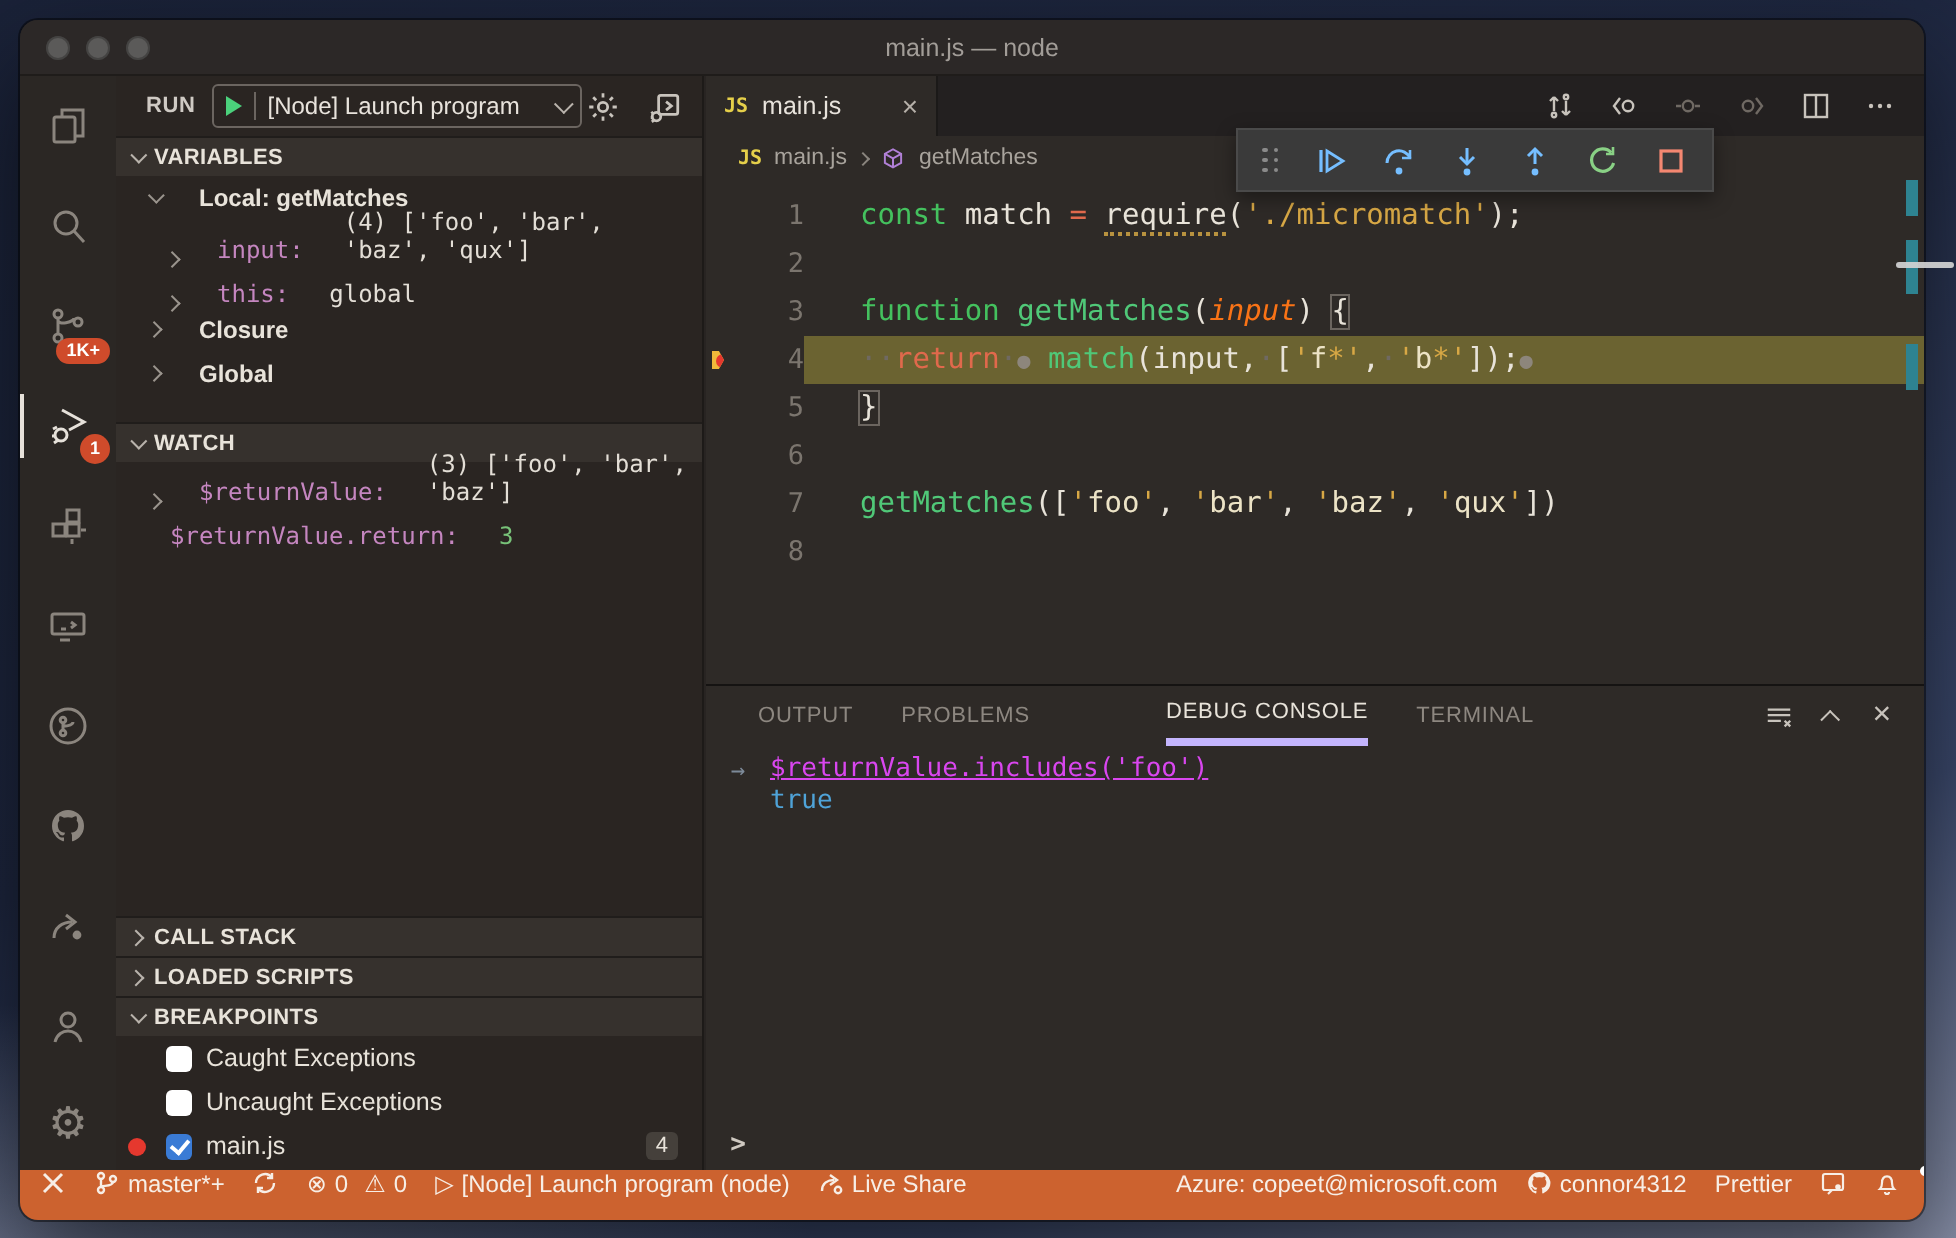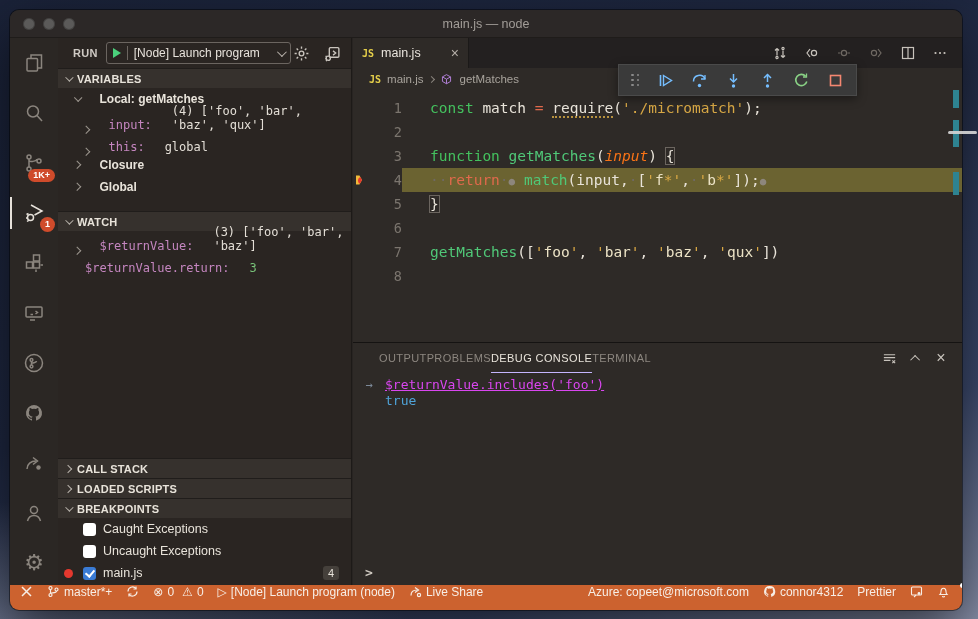--- a/index.html
+++ b/index.html
@@ -100,24 +100,24 @@
   .tk-brkt { outline:1px solid #6b655f; }
   
   .ov-mark { position:absolute; width:6px; background:#2e8391; right:3px; z-index:5; }
   .debug-toolbar { position:absolute; left:265px; top:26px; height:32px; display:flex; align-items:center; gap:17px;
     background:#3a3a3a; border:1px solid #4a4a4a; box-shadow:0 3px 9px rgba(0,0,0,.4); padding:0 12px; z-index:20; }
   .grip { display:grid; grid-template-columns:3px 3px; gap:2.5px; }
   .grip i { width:2.5px; height:2.5px; background:#8a8a8a; border-radius:50%; }
   .dbg-btn svg { width:17px; height:17px; display:block; }
   
   .panel { position:absolute; left:0; top:304px; right:0; bottom:0; background:#2e2a27; border-top:1px solid #151312; }
-  .panel-tabs { height:30px; display:flex; align-items:center; padding-left:26px;
+  .panel-tabs { height:30px; display:flex; align-items:center; gap:24px; padding-left:26px;
     font-size:11px; letter-spacing:.4px; color:#8d8780; }
   .panel-tab { height:30px; display:flex; align-items:center; }
-  .panel-tab.active { color:#e8e3da; border-bottom:1px solid #c4b5fd; }
+  .panel-tab.active { color:#e8e3da; border-bottom:4px solid #c4b5fd;margin-left:44px; }
   .panel-actions { margin-left:auto; display:flex; align-items:center; gap:16px; padding-right:16px; color:#c8c3bc; }
   .panel-actions svg { width:15px; height:15px; }
   .panel-close { font-size:16px; line-height:1; }
   .console { font-family:"DejaVu Sans Mono", monospace; font-size:13px; padding:4px 0 0 0; }
   .c-row { display:flex; line-height:16px; }
   .c-gutter { width:32px; flex:none; text-align:center; color:#7d8a99; font-size:12px; }
   .c-expr { color:#d946ef;text-decoration:underline; }
   .c-result { color:#4fa3d8; }
   .console-input { position:absolute; left:0; bottom:3px; right:0; height:19px; display:flex; align-items:center; }
   .ci-prompt { width:32px; text-align:center; color:#cfc9c1; font-family:"DejaVu Sans Mono", monospace; font-size:13px; font-weight:bold; }

